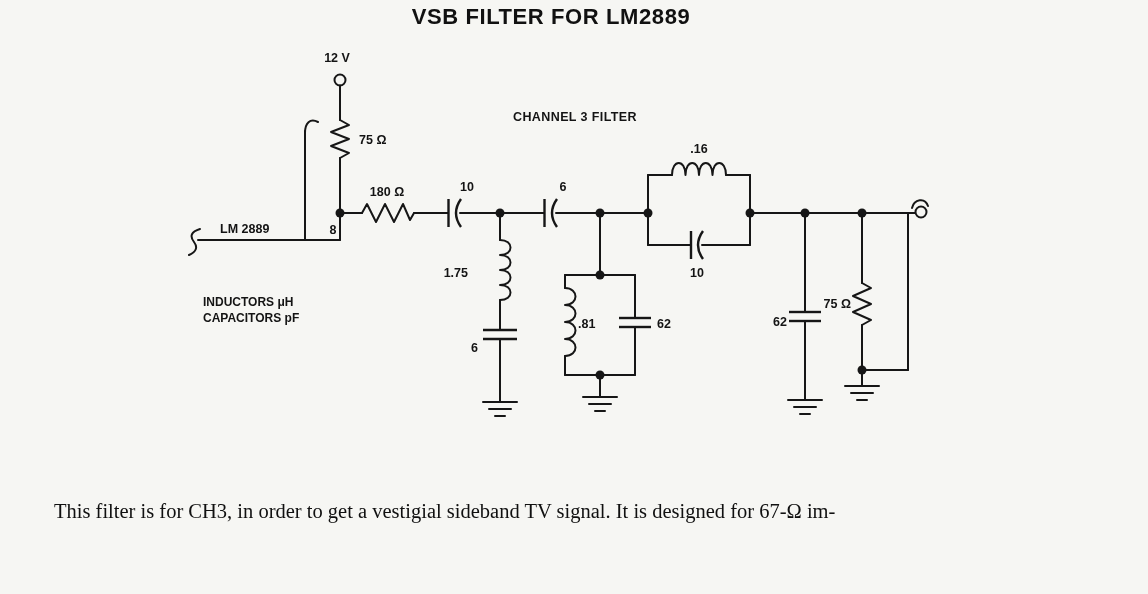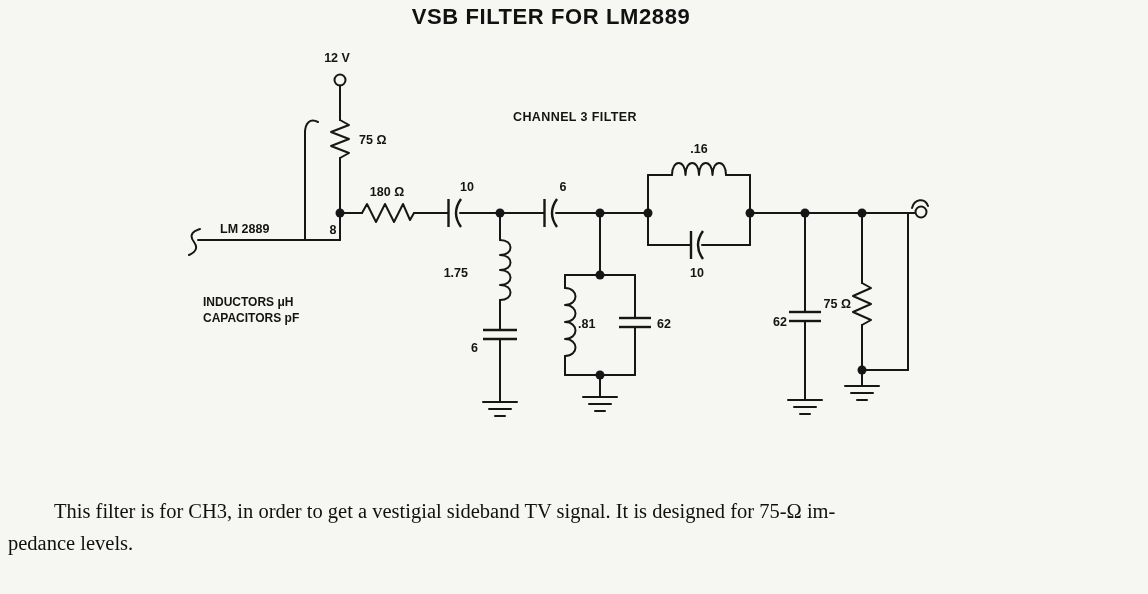--- a/index.html
+++ b/index.html
@@ -176,17 +176,16 @@
       <circle class="dot" cx="805" cy="213" r="4.5"></circle>
       <circle class="dot" cx="862" cy="213" r="4.5"></circle>
       <circle class="dot" cx="600" cy="275" r="4.5"></circle>
       <circle class="dot" cx="600" cy="375" r="4.5"></circle>
       <circle class="dot" cx="862" cy="370" r="4.5"></circle>
     </g>
 
   </svg>
 
   <div class="caption">
-    <div class="l1">This filter is for CH3, in order to get a vestigial sideband TV signal. It is designed for 75-Ω im-</div>
-    <div class="l2">pedance levels.</div>
+    <div class="l1">This filter is for CH3, in order to get a vestigial sideband TV signal. It is designed for 67-Ω im-</div>
   </div>
 
 </div>
 
 </body></html>

